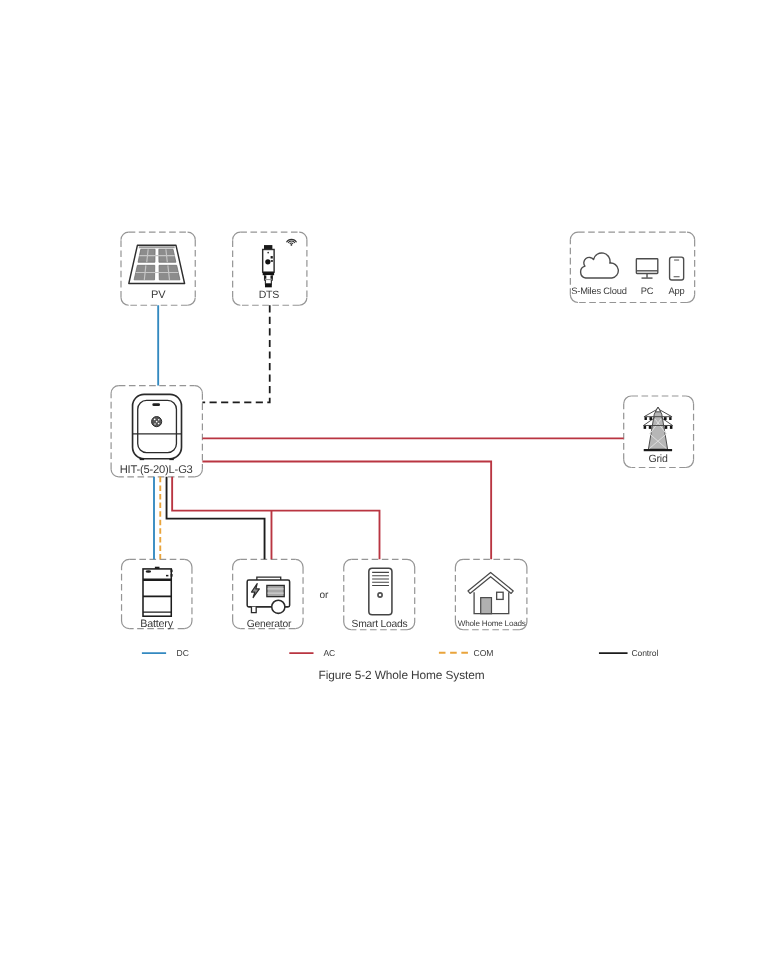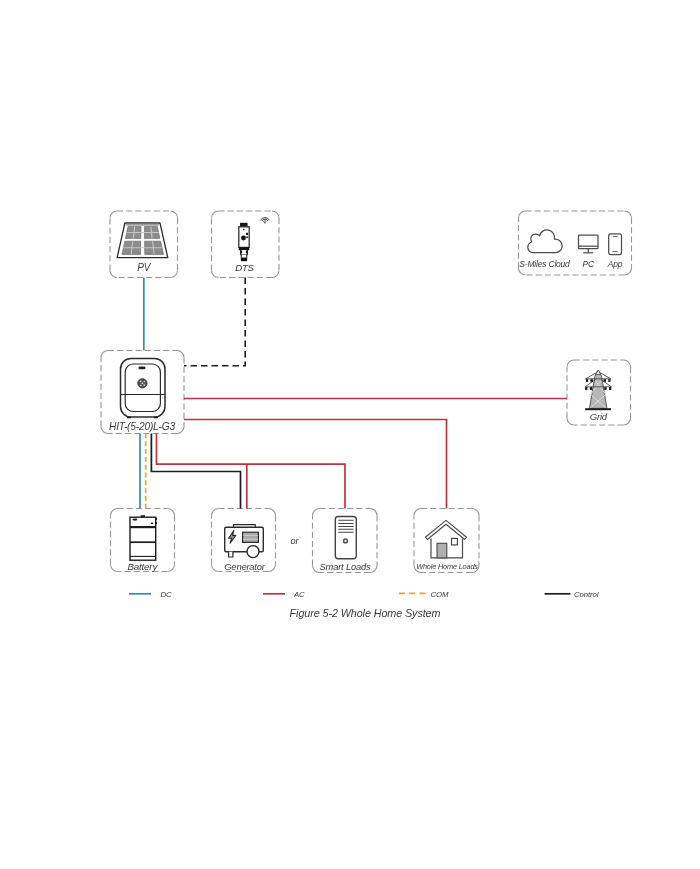--- a/index.html
+++ b/index.html
@@ -1,16 +1,16 @@
 <!DOCTYPE html>
 <html><head>
 <meta charset="utf-8">
 <style>
 html,body{margin:0;padding:0;background:#ffffff;}
-#page{width:700px;height:624px;position:relative;background:#fff;overflow:hidden;font-style:italic;}
+#page{width:700px;height:624px;position:relative;background:#fff;overflow:hidden;}
 text{font-family:"Liberation Sans",sans-serif;fill:#3b3b3b;}
 </style>
 </head>
 <body>
 <div id="page">
 <svg width="700" height="869" viewBox="0 0 700 869">
 
 <g fill="none" stroke="#959595" stroke-width="1.1">
   <path d="M117 211 A7 7 0 0 0 110 218 M170.5 211 A7 7 0 0 1 177.5 218 M177.5 270.5 A7 7 0 0 1 170.5 277.5 M110 270.5 A7 7 0 0 0 117 277.5 M218.5 211 A7 7 0 0 0 211.5 218 M272.0 211 A7 7 0 0 1 279.0 218 M279.0 270.5 A7 7 0 0 1 272.0 277.5 M211.5 270.5 A7 7 0 0 0 218.5 277.5 M525.5 211 A7 7 0 0 0 518.5 218 M624.5 211 A7 7 0 0 1 631.5 218 M631.5 268 A7 7 0 0 1 624.5 275 M518.5 268 A7 7 0 0 0 525.5 275 M108 350.5 A7 7 0 0 0 101 357.5 M177 350.5 A7 7 0 0 1 184 357.5 M184 426.5 A7 7 0 0 1 177 433.5 M101 426.5 A7 7 0 0 0 108 433.5 M574 360 A7 7 0 0 0 567 367 M623.5 360 A7 7 0 0 1 630.5 367 M630.5 418 A7 7 0 0 1 623.5 425 M567 418 A7 7 0 0 0 574 425 M117.5 508.5 A7 7 0 0 0 110.5 515.5 M167.5 508.5 A7 7 0 0 1 174.5 515.5 M174.5 564.5 A7 7 0 0 1 167.5 571.5 M110.5 564.5 A7 7 0 0 0 117.5 571.5 M218.5 508.5 A7 7 0 0 0 211.5 515.5 M268.5 508.5 A7 7 0 0 1 275.5 515.5 M275.5 564.5 A7 7 0 0 1 268.5 571.5 M211.5 564.5 A7 7 0 0 0 218.5 571.5 M319.5 508.5 A7 7 0 0 0 312.5 515.5 M370.0 508.5 A7 7 0 0 1 377.0 515.5 M377.0 565.5 A7 7 0 0 1 370.0 572.5 M312.5 565.5 A7 7 0 0 0 319.5 572.5 M421 508.5 A7 7 0 0 0 414 515.5 M472 508.5 A7 7 0 0 1 479 515.5 M479 565.5 A7 7 0 0 1 472 572.5 M414 565.5 A7 7 0 0 0 421 572.5"></path>
   <path stroke-dasharray="6 3.2" d="M117 211 H170.5 M177.5 218 V270.5 M170.5 277.5 H117 M110 270.5 V218 M218.5 211 H272.0 M279.0 218 V270.5 M272.0 277.5 H218.5 M211.5 270.5 V218 M525.5 211 H624.5 M631.5 218 V268 M624.5 275 H525.5 M518.5 268 V218 M108 350.5 H177 M184 357.5 V426.5 M177 433.5 H108 M101 426.5 V357.5 M574 360 H623.5 M630.5 367 V418 M623.5 425 H574 M567 418 V367 M117.5 508.5 H167.5 M174.5 515.5 V564.5 M167.5 571.5 H117.5 M110.5 564.5 V515.5 M218.5 508.5 H268.5 M275.5 515.5 V564.5 M268.5 571.5 H218.5 M211.5 564.5 V515.5 M319.5 508.5 H370.0 M377.0 515.5 V565.5 M370.0 572.5 H319.5 M312.5 565.5 V515.5 M421 508.5 H472 M479 515.5 V565.5 M472 572.5 H421 M414 565.5 V515.5"></path>

